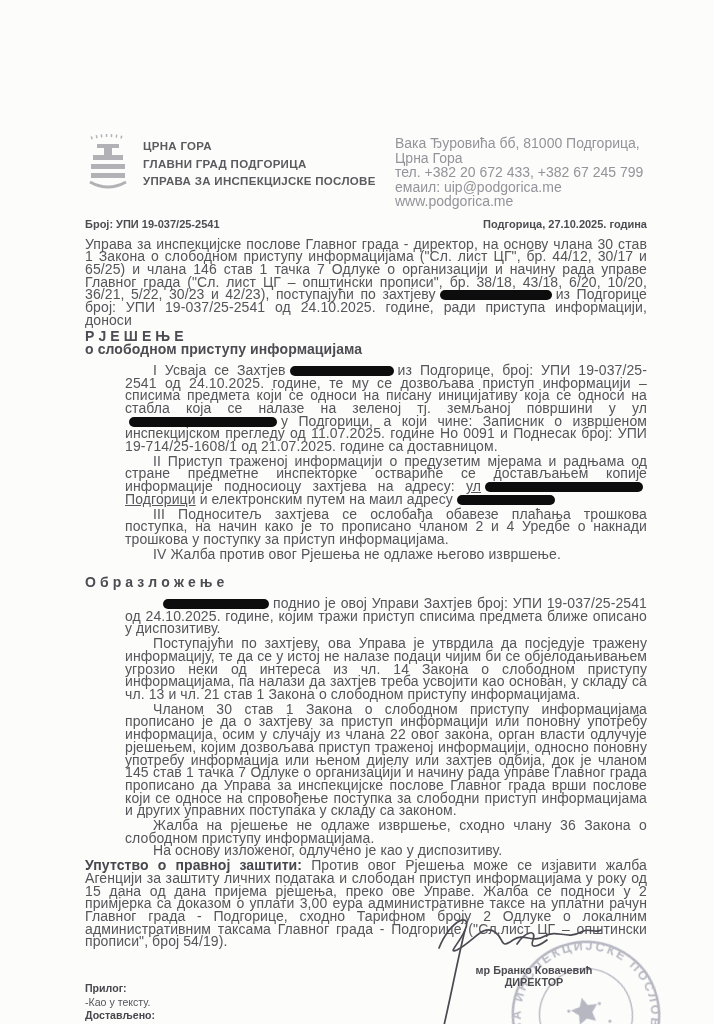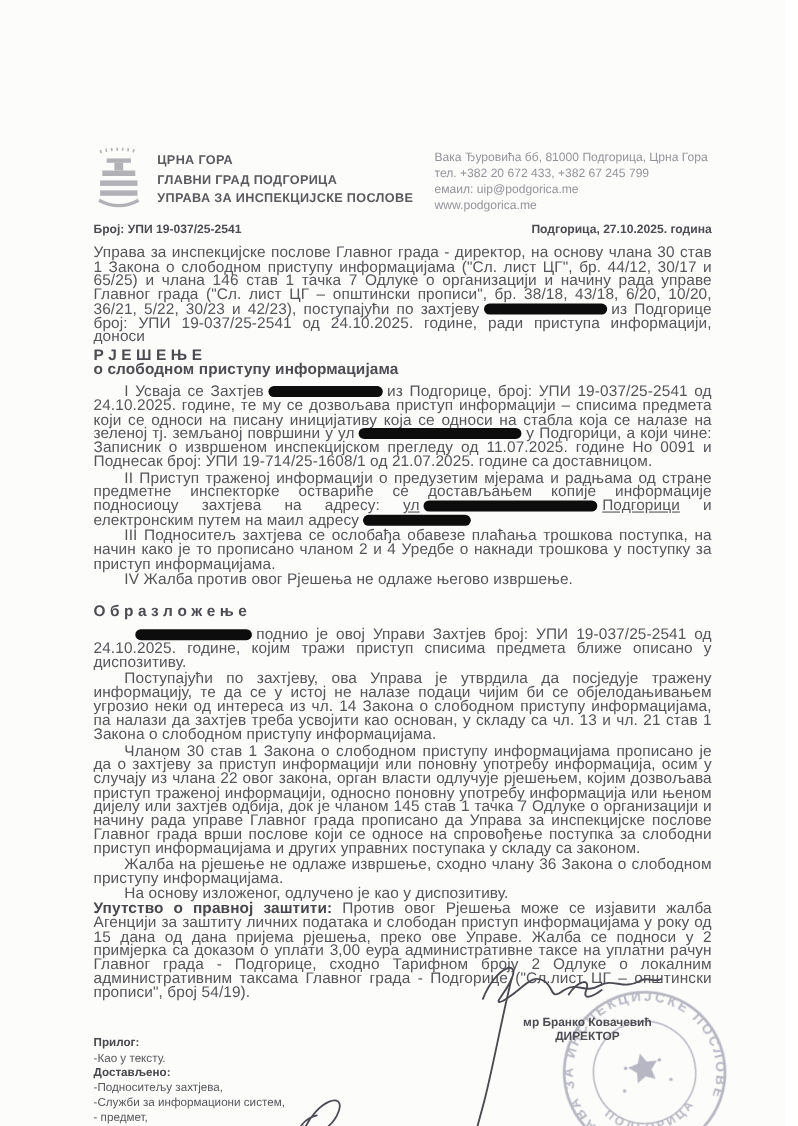--- a/index.html
+++ b/index.html
@@ -13,26 +13,26 @@
     color: #55555a;
     overflow: hidden;
   }
   .content { position: absolute; left: 85px; top: 134px; width: 562px; }
 
   
   .header-row { display: flex; justify-content: space-between; align-items: flex-start; }
   .brand { display: flex; gap: 12px; align-items: flex-start; }
   .emblem { width: 46px; height: 60px; flex: 0 0 auto; opacity: .75; }
   .org-lines { font-weight: bold; font-size: 11.5px; line-height: 17.5px; color: #5a5a5f; letter-spacing: .3px; padding-top: 4px; }
-  .contact { width: 252px; font-size: 11px; line-height: 14.5px; color: #93939a; padding-top: 2px; }
+  .contact { width: 252px; font-size: 14px; line-height: 14.5px; color: #93939a; padding-top: 2px; }
   .ref-row { display: flex; justify-content: space-between; font-weight: bold; font-size: 11px; color: #4c4c52; margin-top: 9px; }
 
   
   p.doc { font-size: 14px; line-height: 12.7px; text-align: justify; letter-spacing: .1px; }
-  p.doc.indent { text-indent: 28px; }
+  p.doc.indent { text-indent: 28px; margin-left: 40px; }
   .mt8 { margin-top: 8px; } .mt4 { margin-top: 4px; } .mt2 { margin-top: 2px; }
   .center { text-align: center; }
   .heading { font-weight: bold; font-size: 11px; color: #4c4c52; letter-spacing: .5px; }
   b.lbl { color: #47474d; }
   .redact {
     display: inline-block; height: 10px; border-radius: 5px;
     background: #0d0d0d; vertical-align: -1px; margin: 0 4px;
   }
   .ul { text-decoration: underline; }
 

